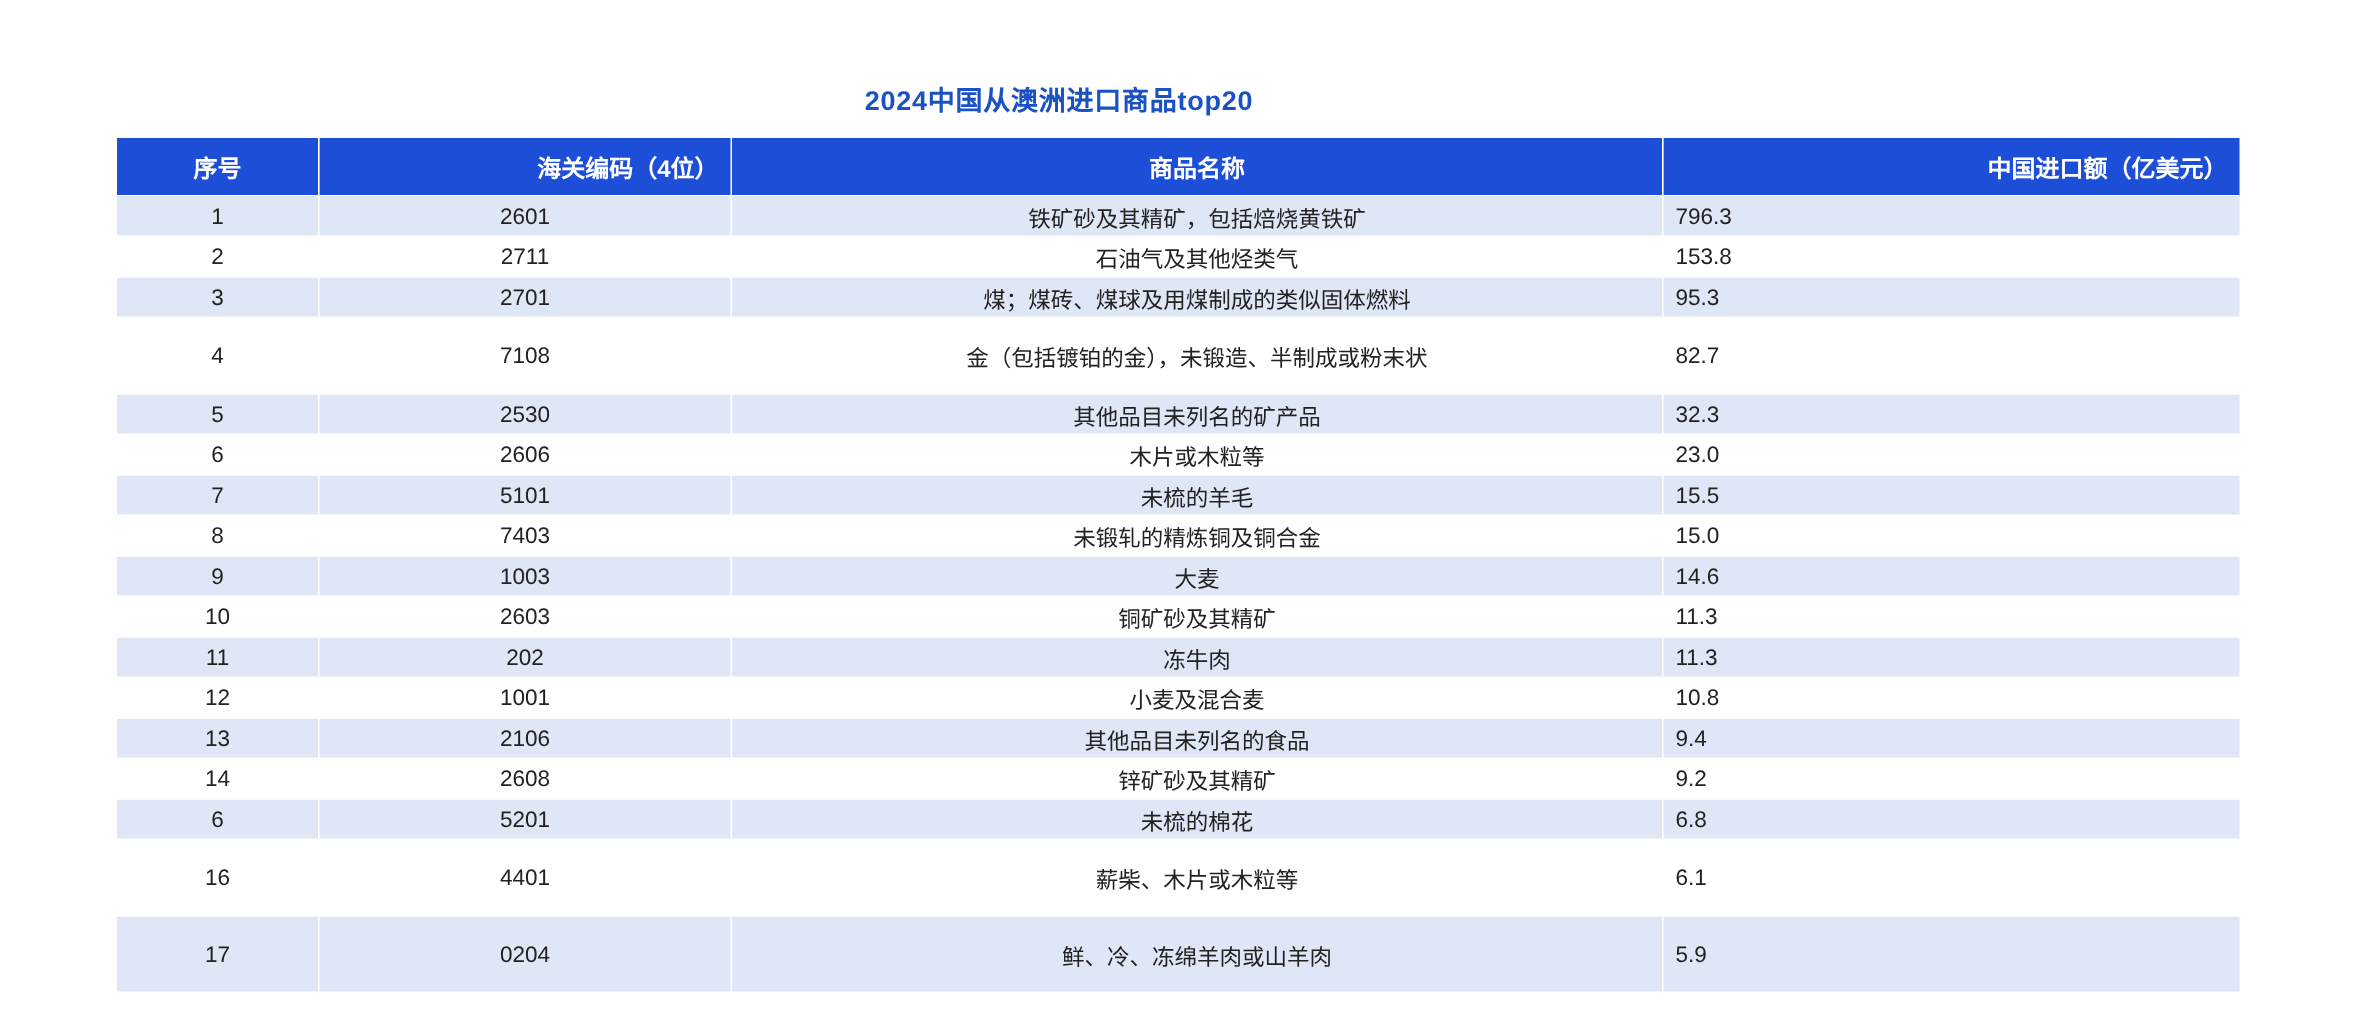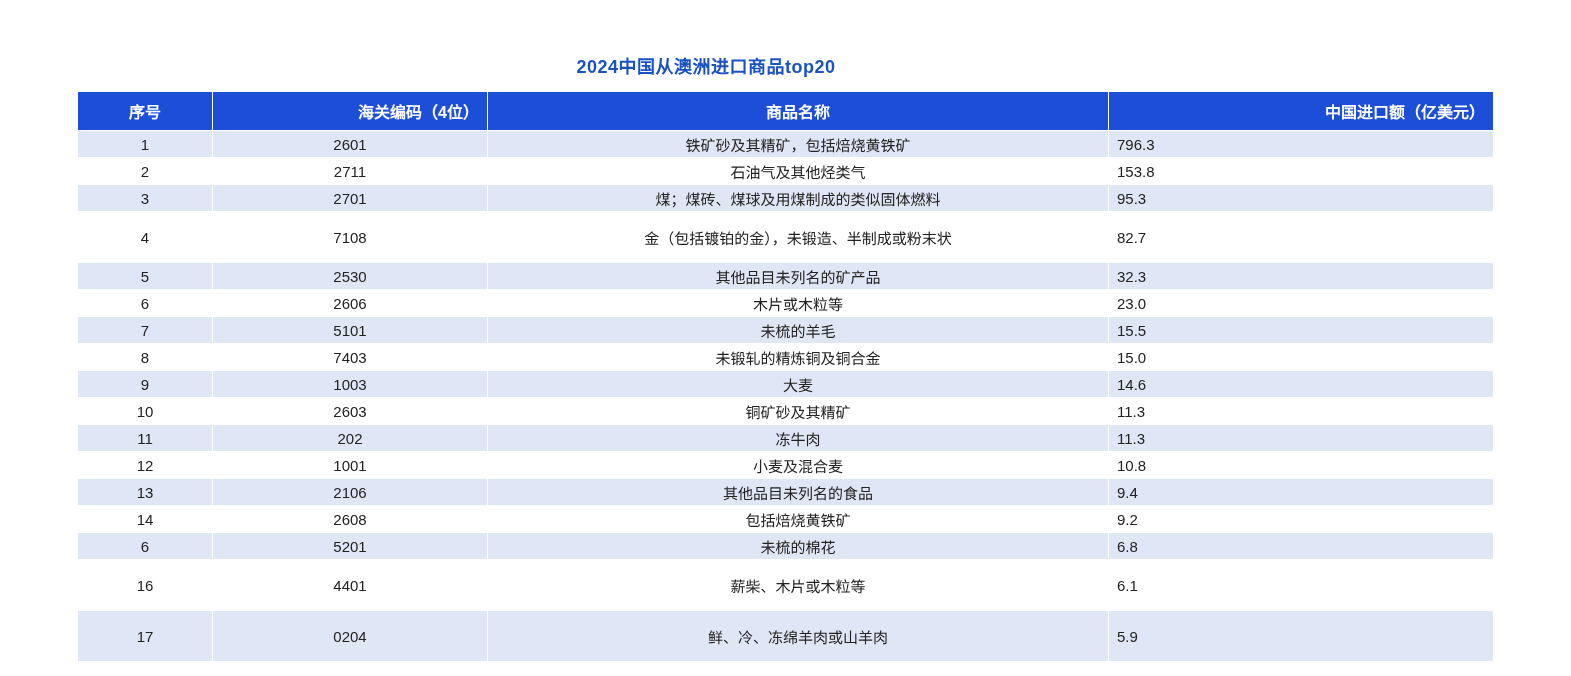--- a/index.html
+++ b/index.html
@@ -176,21 +176,21 @@
           </tr>
           <tr class="odd">
             <td class="c-idx">13</td>
             <td class="c-code">2106</td>
             <td class="c-name">其他品目未列名的食品</td>
             <td class="c-val">9.4</td>
           </tr>
           <tr class="even">
             <td class="c-idx">14</td>
             <td class="c-code">2608</td>
-            <td class="c-name">包括焙烧黄铁矿</td>
+            <td class="c-name">锌矿砂及其精矿</td>
             <td class="c-val">9.2</td>
           </tr>
           <tr class="odd">
             <td class="c-idx">6</td>
             <td class="c-code">5201</td>
             <td class="c-name">未梳的棉花</td>
             <td class="c-val">6.8</td>
           </tr>
           <tr class="even tall">
             <td class="c-idx">16</td>

